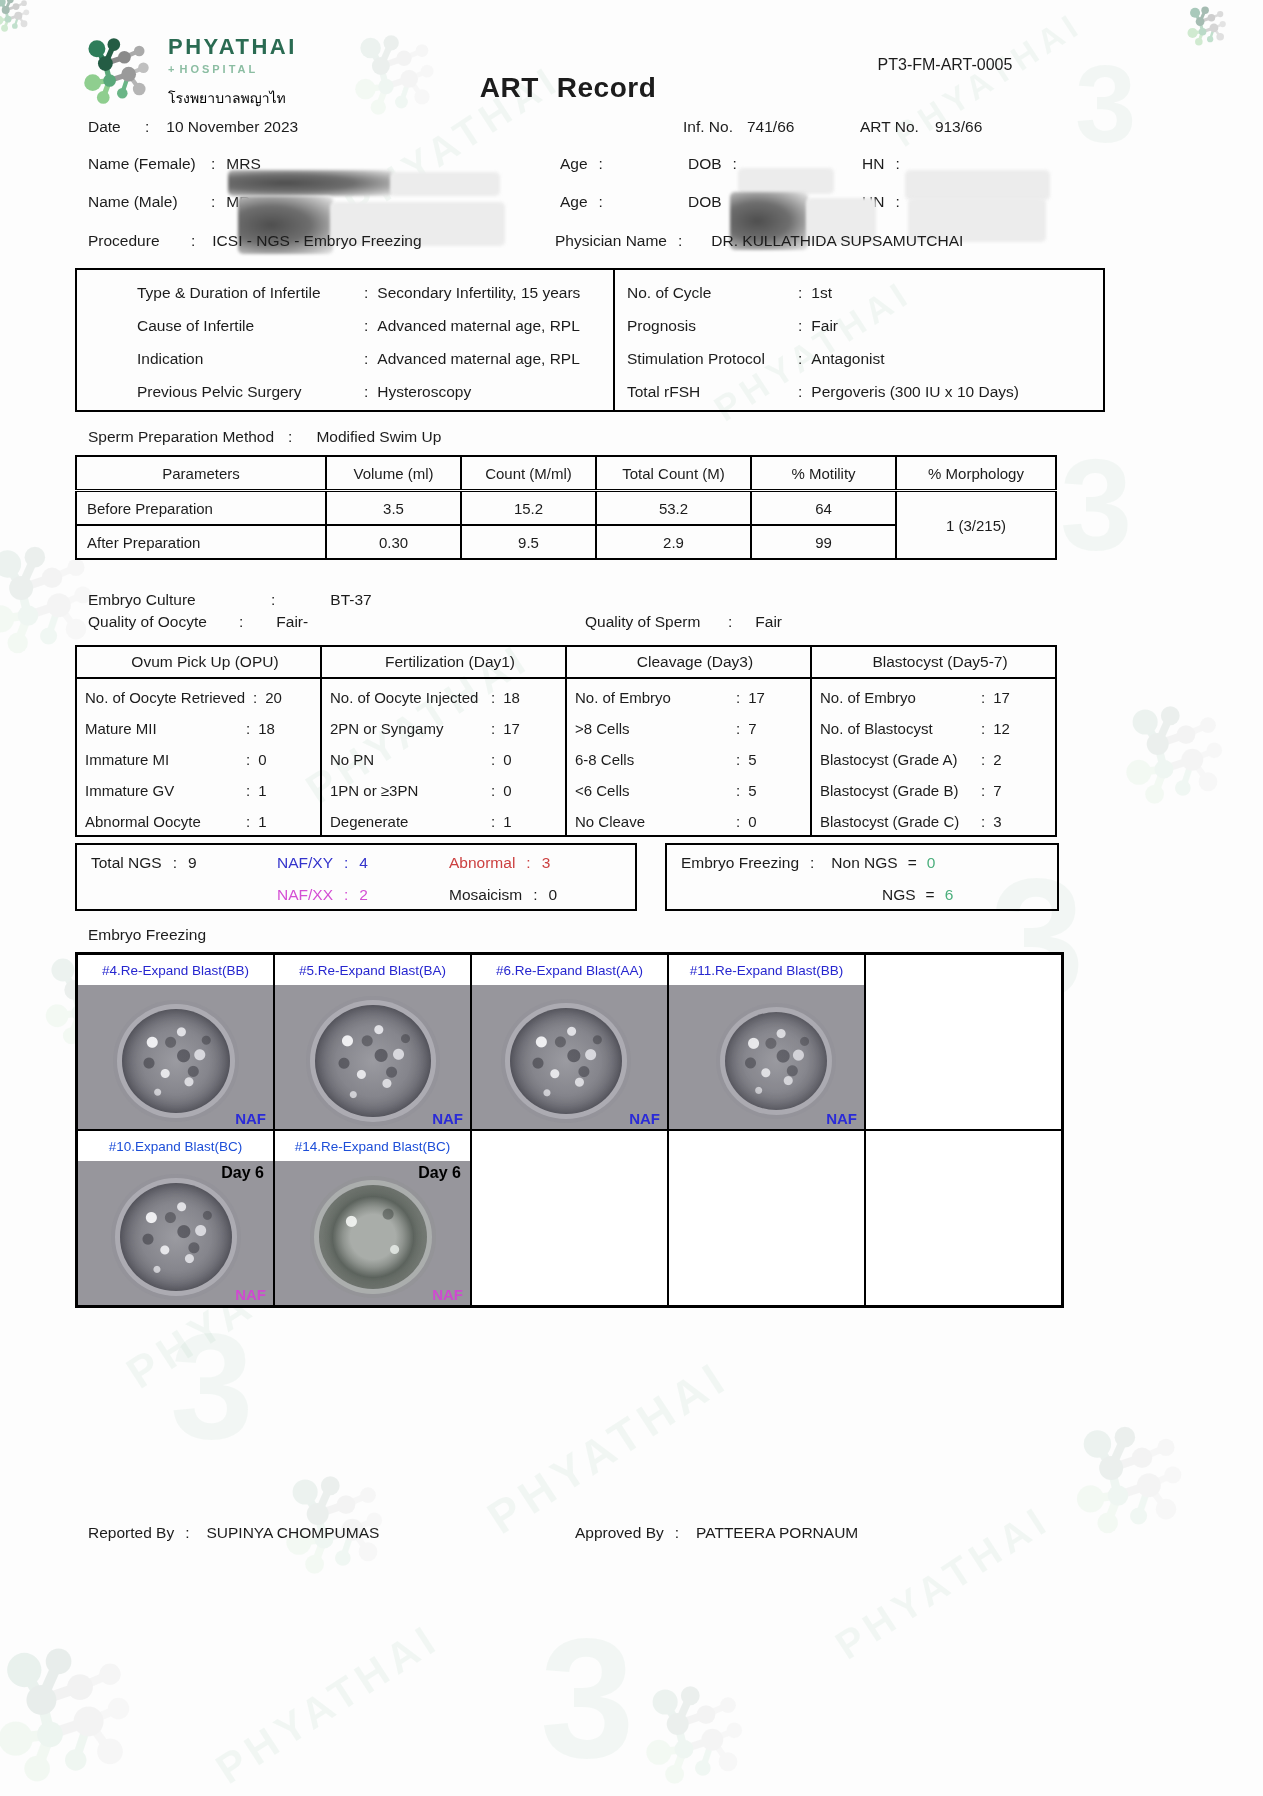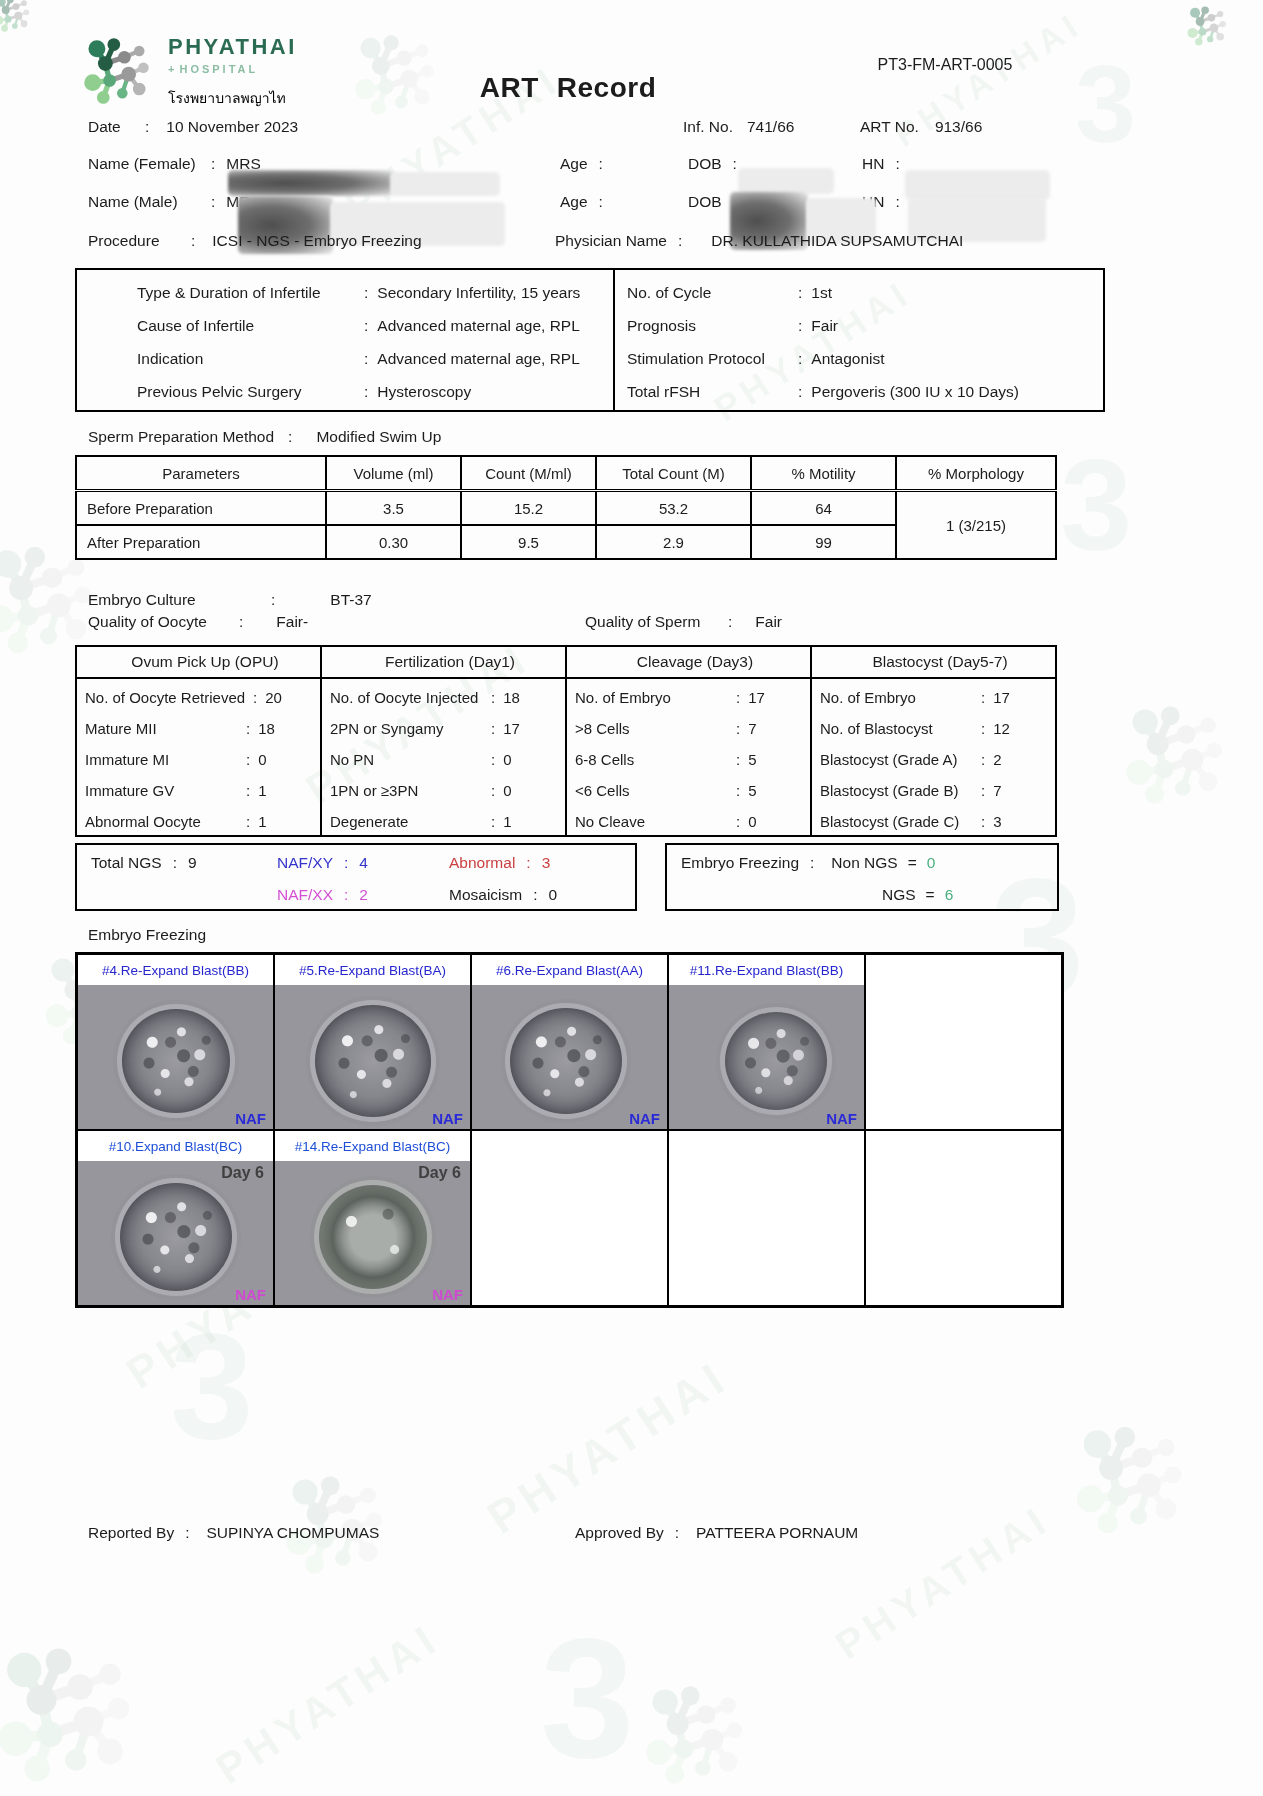--- a/index.html
+++ b/index.html
@@ -73,21 +73,21 @@
          display:grid;grid-template-columns:repeat(5,1fr);grid-template-rows:176px 176px;background:#fff;}
   .pcell{border:1.5px solid #000;position:relative;overflow:hidden;}
   .pcap{height:30px;display:flex;align-items:center;justify-content:center;
         font-size:13.5px;background:#fff;white-space:nowrap;}
   .pcap.blue{color:#2626cf;}
   .pcap.mag{color:#1d4ed8;}
   .pimg{position:relative;height:calc(100% - 30px);background:#97969c;}
   .tag-naf{position:absolute;right:7px;bottom:2px;font-size:15px;font-weight:600;}
   .tag-naf.blue{color:#2a2ad8;}
   .tag-naf.mag{color:#cf4ad0;}
-  .tag-day{position:absolute;right:9px;top:3px;font-size:16px;color:#404040;font-weight:600;}
+  .tag-day{position:absolute;right:9px;top:3px;font-size:16px;color:#000000;font-weight:600;}
 
   .embryo{position:absolute;left:50%;top:53%;transform:translate(-50%,-50%);
     width:108px;height:104px;border-radius:50%;
     background:
       radial-gradient(circle at 28% 32%, rgba(250,250,252,.9) 0 5px, rgba(250,250,252,0) 6px),
       radial-gradient(circle at 55% 22%, rgba(240,240,244,.85) 0 4px, transparent 5px),
       radial-gradient(circle at 72% 44%, rgba(235,235,240,.8) 0 5px, transparent 6px),
       radial-gradient(circle at 40% 62%, rgba(245,245,248,.85) 0 4px, transparent 5px),
       radial-gradient(circle at 62% 70%, rgba(238,238,242,.8) 0 4px, transparent 5px),
       radial-gradient(circle at 33% 80%, rgba(242,242,246,.7) 0 3px, transparent 4px),

